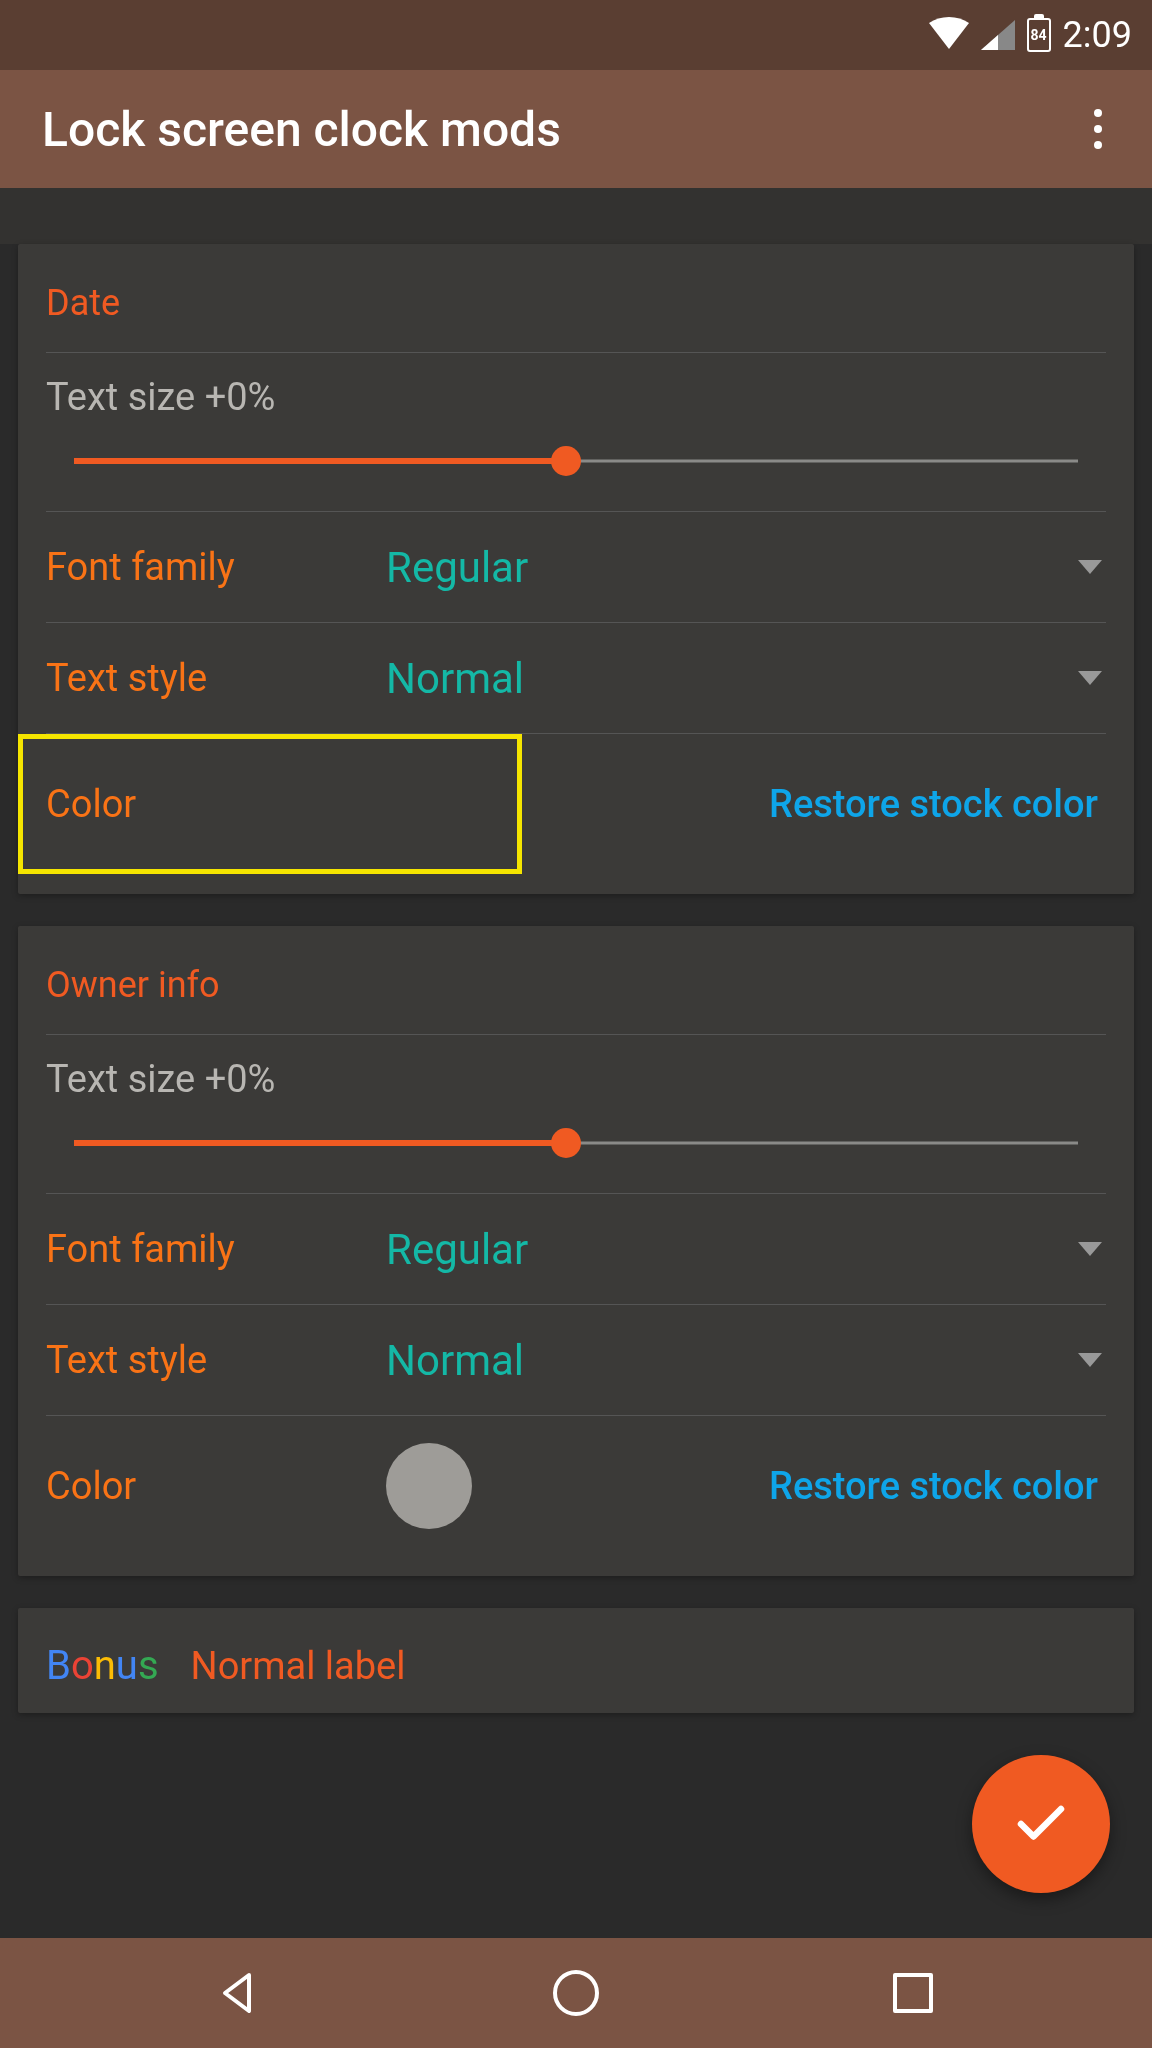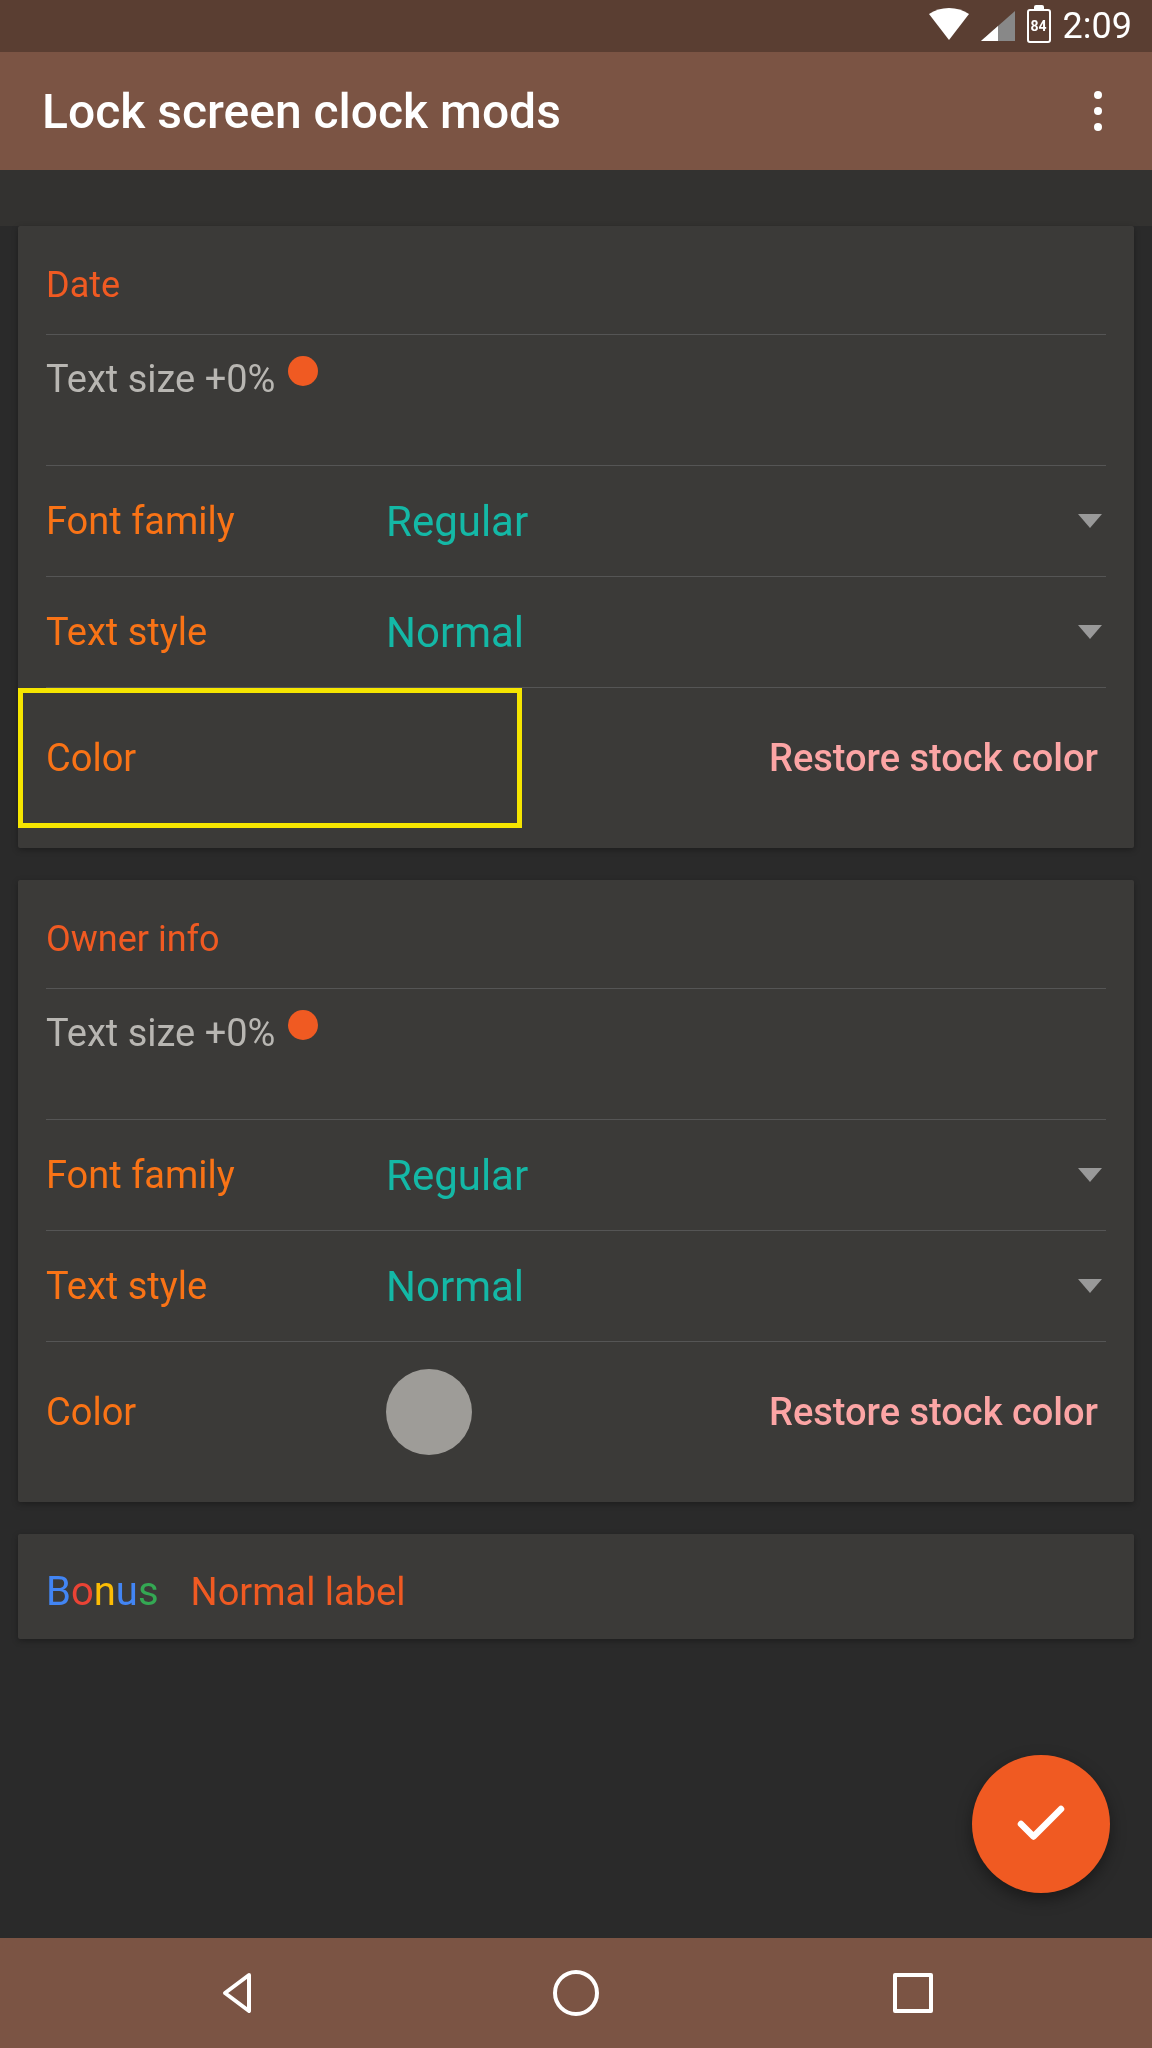--- a/index.html
+++ b/index.html
@@ -5,21 +5,21 @@
     * { margin: 0; padding: 0; box-sizing: border-box; }
     body {
       width: 1152px;
       height: 2048px;
       background: #2a2a2a;
       font-family: Roboto, "Helvetica Neue", Arial, sans-serif;
       overflow: hidden;
       position: relative;
     }
     .status-bar {
-      height: 52px;
+      height: 70px;
       background: #5a3e32;
       display: flex;
       align-items: center;
       justify-content: flex-end;
       padding: 0 20px;
       gap: 12px;
       color: #fff;
     }
     .status-time {
       font-size: 36px;
@@ -128,21 +128,21 @@
       font-size: 42px;
       flex: 1;
     }
     .dropdown-arrow {
       width: 0; height: 0;
       border-left: 12px solid transparent;
       border-right: 12px solid transparent;
       border-top: 14px solid #999;
       margin-right: 4px;
     }
-    .slider-row { align-items: stretch; padding: 22px 0 36px; }
+    .slider-row { flex-direction: column; align-items: stretch; padding: 22px 0 36px; }
     .slider-label { color: #b8b6b2; font-size: 38px; padding-bottom: 28px; }
     .slider {
       height: 28px;
       position: relative;
       margin: 0 28px;
     }
     .slider-track {
       position: absolute;
       top: 50%; transform: translateY(-50%);
       width: 100%; height: 3px;
@@ -160,21 +160,21 @@
       transform: translate(-50%, -50%);
       width: 30px; height: 30px;
       background: #f05a22;
       border-radius: 50%;
     }
     .color-swatch {
       width: 86px; height: 86px;
       border-radius: 50%;
     }
     .restore-link {
-      color: #fca5a5;
+      color: #0ea5e9;
       font-size: 38px;
       font-weight: 500;
       flex: 1;
       text-align: right;
       padding-right: 8px;
     }
     .color-row { min-height: 140px; }
     .highlight-box {
       position: absolute;
       left: -28px;

